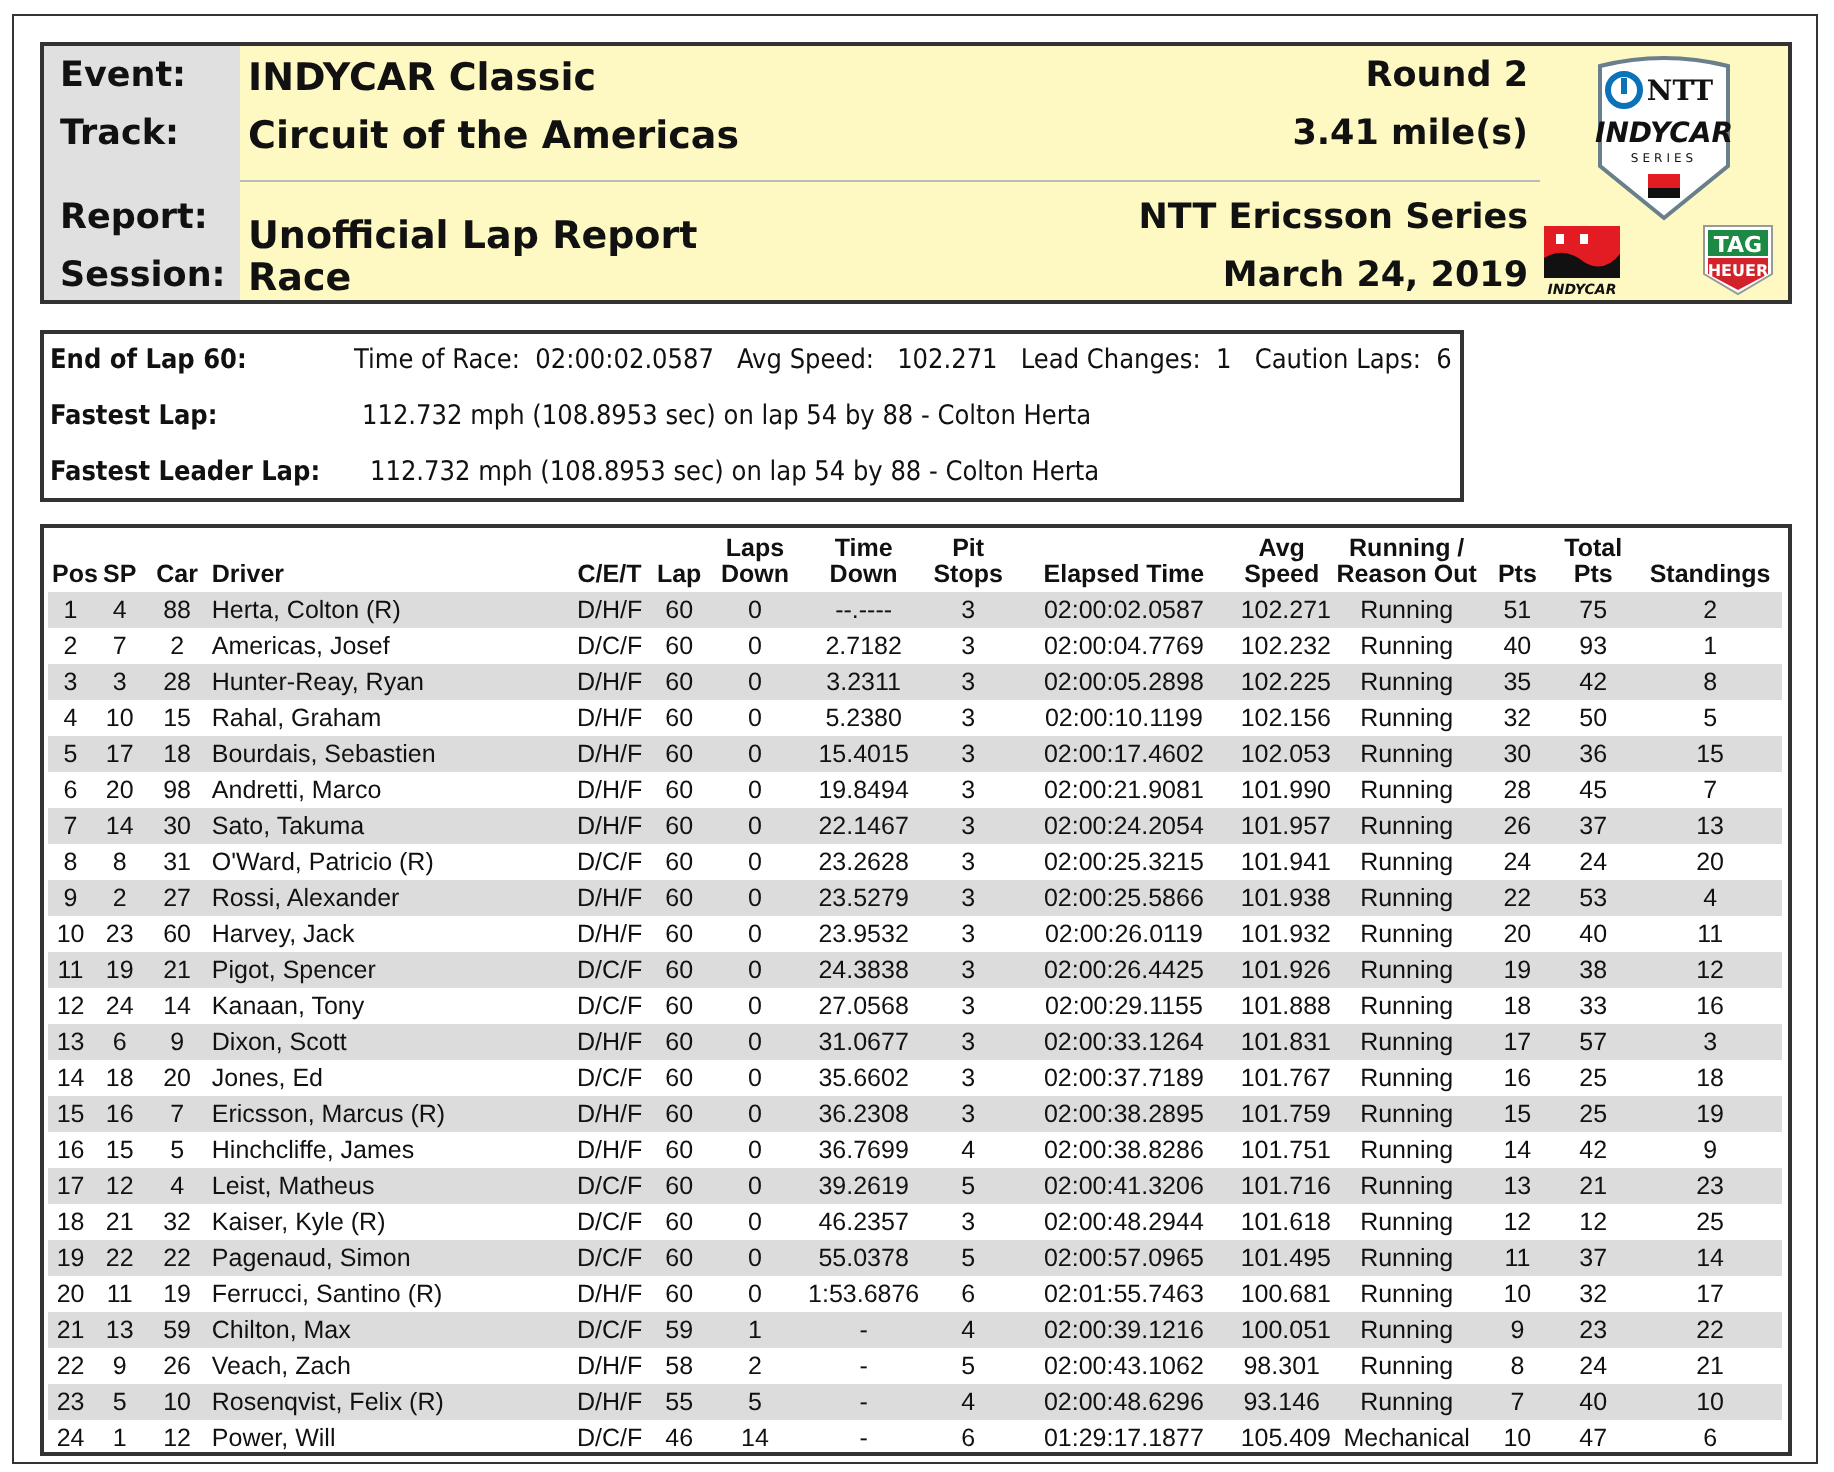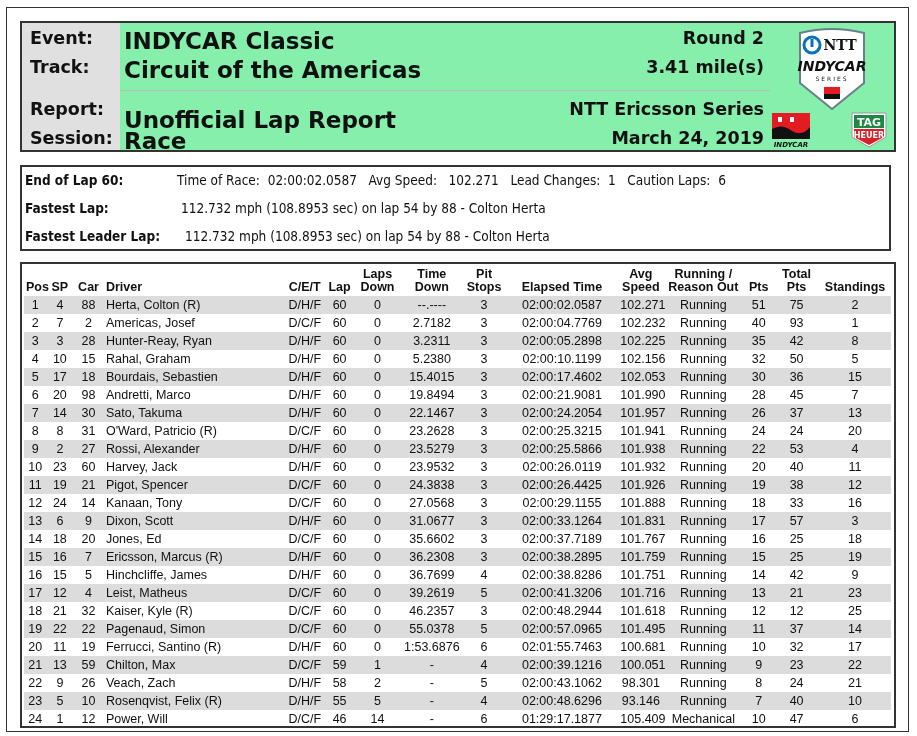--- a/index.html
+++ b/index.html
@@ -1,27 +1,27 @@
 <!DOCTYPE html>
 <html><head>
 <meta charset="utf-8">
 <style>
   html, body { margin: 0; padding: 0; background: #ffffff; }
   body { width: 917px; height: 736px; position: relative; overflow: hidden; font-family: "DejaVu Sans", sans-serif; color: #111; }
   .outer-frame { position: absolute; left: 6px; top: 7px; width: 903px; height: 725px; border: 1px solid #333; box-sizing: border-box; }
-  .header-box { position: absolute; left: 20px; top: 21px; width: 876px; height: 131px; border: 2px solid #333; box-sizing: border-box; background: #86efac; }
+  .header-box { position: absolute; left: 20px; top: 21px; width: 876px; height: 131px; border: 2px solid #333; box-sizing: border-box; background: #fef9c3; }
   .label-col { position: absolute; left: 0; top: 0; width: 98px; height: 100%; background: #e0e0e0; }
   .hdr-label { position: absolute; left: 8px; font-weight: bold; font-size: 17.5px; color: #111; }
-  .hdr-value { position: absolute; left: 102px; font-weight: bold; font-size: 23px; color: #111; white-space: nowrap; }
+  .hdr-value { position: absolute; left: 102px; font-weight: bold; font-size: 19px; color: #111; white-space: nowrap; }
   .hdr-right { position: absolute; right: 130px; font-weight: bold; font-size: 17.5px; color: #111; text-align: right; white-space: nowrap; }
   .hdr-divider { position: absolute; left: 98px; width: 650px; top: 67px; height: 0; border-top: 1px solid #bbb; }
   .logo-ntt { position: absolute; left: 770px; top: 2px; width: 80px; height: 88px; }
   .logo-indycar { position: absolute; left: 746px; top: 88px; width: 46px; height: 38px; }
   .logo-tag { position: absolute; left: 826px; top: 88px; width: 42px; height: 38px; }
-  .summary-box { position: absolute; left: 20px; top: 165px; width: 871px; height: 86px; border: 2px solid #333; box-sizing: border-box; font-family: "DejaVu Sans Condensed", "DejaVu Sans", sans-serif; }
+  .summary-box { position: absolute; left: 20px; top: 165px; width: 712px; height: 86px; border: 2px solid #333; box-sizing: border-box; font-family: "DejaVu Sans Condensed", "DejaVu Sans", sans-serif; }
   .sum-row { position: absolute; left: 3px; height: 24px; line-height: 24px; font-size: 13.5px; white-space: nowrap; }
   .sum-label { font-weight: bold; display: inline-block; }
   .sum-text { position: absolute; white-space: nowrap; }
   .results-box { position: absolute; left: 20px; top: 262px; width: 876px; height: 466px; border: 2px solid #333; box-sizing: border-box; }
   table.results { position: absolute; left: 2px; top: 2px; border-collapse: collapse; font-family: "Liberation Sans", sans-serif; font-size: 12.5px; width: 867px; table-layout: fixed; }
   table.results th { font-weight: bold; font-size: 12.5px; line-height: 13px; vertical-align: bottom; padding: 0 2px 2px 2px; text-align: center; }
   table.results td { height: 18px; line-height: 18px; padding: 0 2px; text-align: center; white-space: nowrap; }
   table.results td.driver, table.results th.driver { text-align: left; }
   table.results tr.odd td { background: #dcdcdc; }
   .c-pos { width: 22px; } .c-sp { width: 26px; } .c-car { width: 30px; } .c-drv { width: 176px; }

